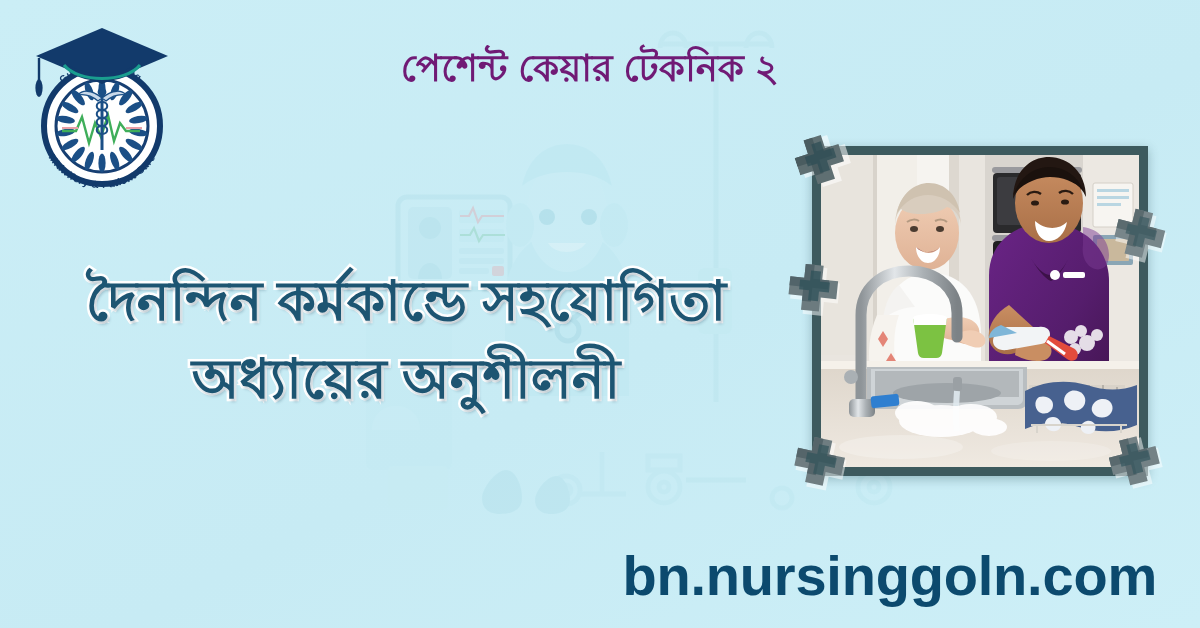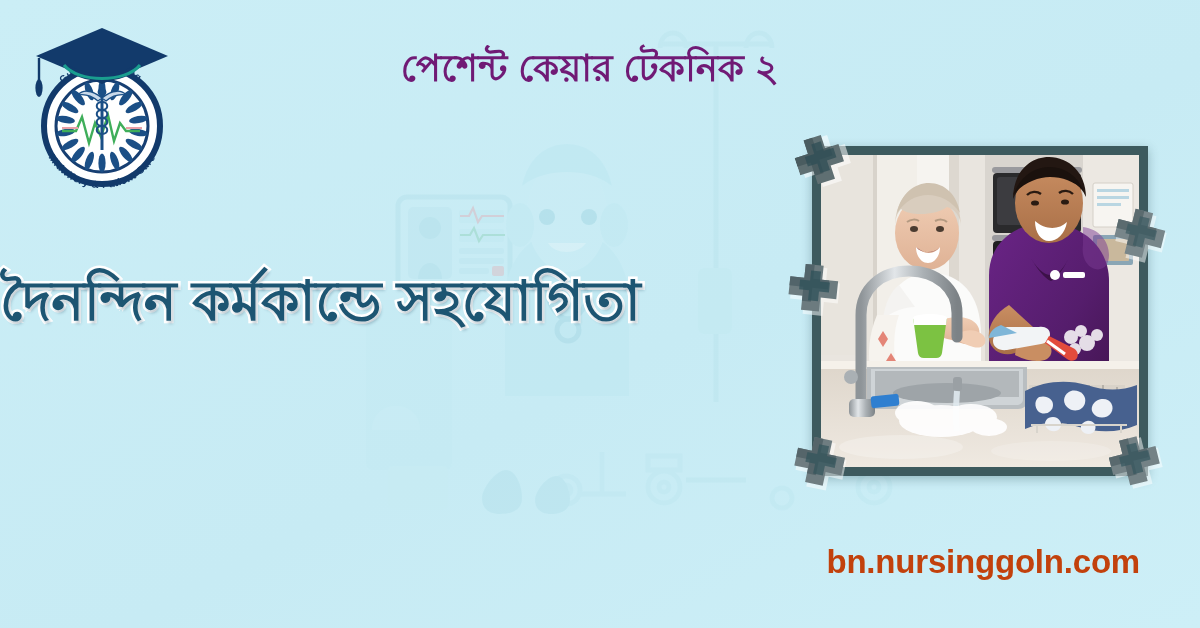--- a/index.html
+++ b/index.html
@@ -26,37 +26,37 @@
     z-index:6; display:flex; align-items:center; justify-content:center;
     font-size:37px; line-height:1.25; font-weight:700;
     color:#701a75;
     letter-spacing:.3px;
     white-space:nowrap;
   }
 
   
   #headline {
     position:absolute; left:0px; top:262px; width:812px; z-index:6;
-    text-align:left;
+    text-align:center;
   }
   .headline-line {
     font-size:55px; line-height:1.42; font-weight:700;
     color:#1d5572;
     -webkit-text-stroke:5px #ffffff;
     paint-order:stroke fill;
     text-shadow:
        0 0 2px #ffffff,
        2px 3px 3px rgba(30,70,95,.28);
     white-space:nowrap;
   }
 
   
   #site-url {
-    position:absolute; right:60px; top:543px; z-index:6;
-    font-size:33px; font-weight:700; color:#c2410c;
+    position:absolute; right:43px; top:543px; z-index:6;
+    font-size:56px; font-weight:700; color:#0c4a6e;
     letter-spacing:-.2px; white-space:nowrap;
   }
 
   
   #photo-card {
     position:absolute; left:812px; top:146px; width:336px; height:330px;
     z-index:4;
     border:9px solid #3d5a5e;
     background:#3d5a5e;
     box-shadow:0 3px 10px rgba(20,60,70,.30);
@@ -221,20 +221,21 @@
       <path d="M17 36v22" stroke="#123a6b" stroke-width="2.4" fill="none"></path>
       <ellipse cx="17" cy="66" rx="3.6" ry="9" fill="#123a6b"></ellipse>
     </g>
   </svg>
 </div>
 
 <div id="header-title">পেশেন্ট কেয়ার টেকনিক ২</div>
 
 <div id="headline">
   <div class="headline-line">দৈনন্দিন কর্মকান্ডে সহযোগিতা</div>
+  <div class="headline-line">অধ্যায়ের অনুশীলনী</div>
 </div>
 
 <div id="site-url">bn.nursinggoln.com</div>
 
 <div id="photo-card">
   <div id="photo-inner">
     <svg viewBox="0 0 318 312" preserveAspectRatio="xMidYMid slice" aria-hidden="true">
       <defs>
         <linearGradient id="counter" x1="0" y1="0" x2="0" y2="1">
           <stop offset="0%" stop-color="#ded6cb"></stop>

